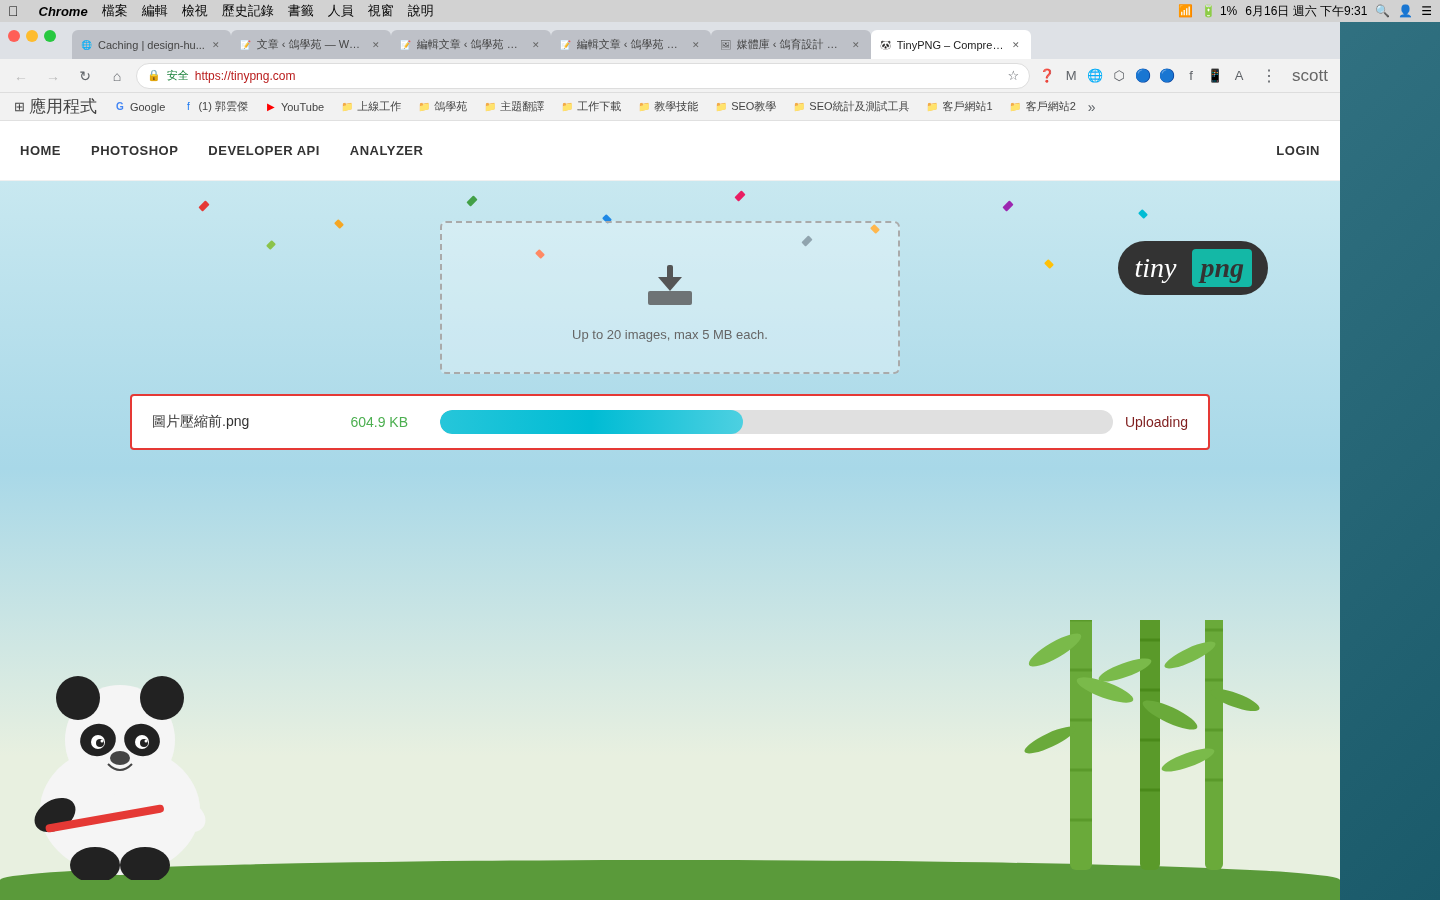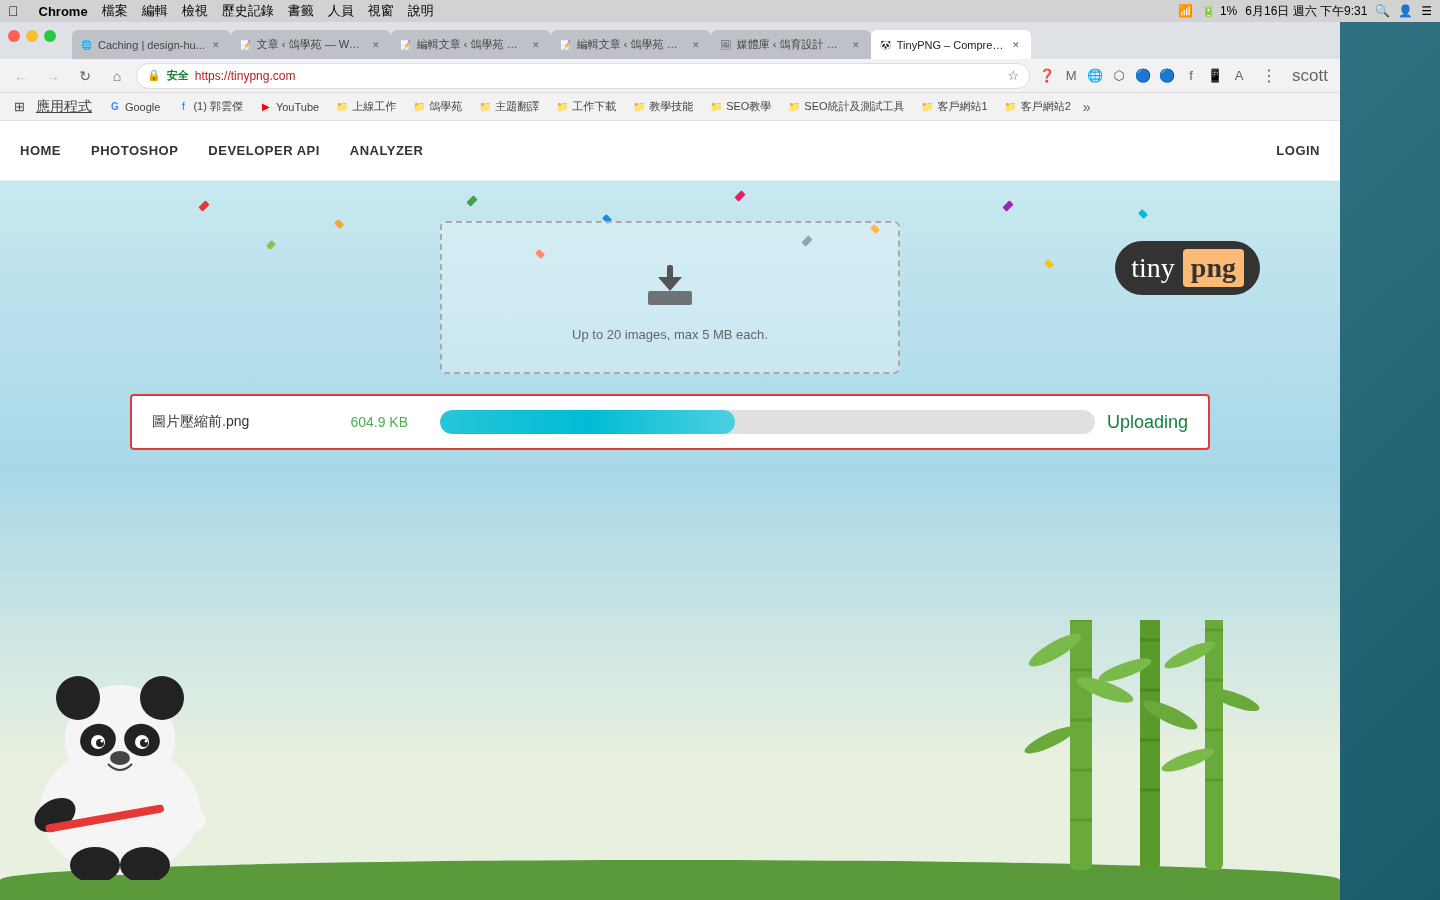--- a/index.html
+++ b/index.html
@@ -44,20 +44,21 @@
       align-items: center;
     }
     .menu-bar .menu-item {
       font-size: 13px;
       color: #000;
       cursor: default;
       white-space: nowrap;
     }
     .menu-bar .menu-item.bold {
       font-weight: 700;
+      font-style: italic;
     }
     .menu-bar .right-items {
       margin-left: auto;
       display: flex;
       align-items: center;
       gap: 8px;
       font-size: 12px;
     }
 
     
@@ -205,21 +206,21 @@
       background: #fff;
       border: 1px solid #ddd;
       border-radius: 13px;
       display: flex;
       align-items: center;
       padding: 0 10px;
       font-size: 13px;
       gap: 6px;
     }
     .address-bar .lock-icon { color: #5f6368; font-size: 11px; }
-    .address-bar .security-label { color: #188038; font-size: 11px; font-weight: 700; }
+    .address-bar .security-label { color: #188038; font-size: 11px; font-weight: 400; }
     .address-bar .url-text { color: #b91c1c; font-size: 12px; }
     .address-bar .spacer { flex: 1; }
     .address-bar .star { color: #5f6368; font-size: 13px; }
 
     .toolbar-extensions {
       display: flex;
       align-items: center;
       gap: 2px;
     }
     .ext-icon {
@@ -402,43 +403,44 @@
     }
     .drop-text-sub {
       font-size: 13px;
       color: #666;
       text-align: center;
     }
 
     
     .tinypng-logo {
       position: absolute;
-      right: 80px;
+      right: 72px;
       top: 60px;
       z-index: 2;
+      font-style: italic;
     }
     .tinypng-logo-inner {
       background: #333;
       border-radius: 30px;
       display: flex;
       align-items: center;
       padding: 8px 16px;
       gap: 0;
     }
     .logo-tiny {
       font-size: 28px;
       font-weight: 400;
       color: #fff;
       font-family: Georgia, serif;
     }
     .logo-png-box {
-      background: #fdba74;
+      background: #14b8a6;
       border-radius: 4px;
       padding: 3px 8px;
-      margin-left: 8px;
+      margin-left: 16px;
     }
     .logo-png {
       font-size: 28px;
       font-weight: 700;
       color: #333;
       font-family: Georgia, serif;
     }
 
     
     .upload-row {
@@ -496,22 +498,22 @@
       content: '';
       position: absolute;
       top: 0; left: -100%; width: 100%; height: 100%;
       background: linear-gradient(90deg, transparent, rgba(255,255,255,0.4), transparent);
       animation: shimmer 1.5s infinite;
     }
     @keyframes shimmer {
       to { left: 100%; }
     }
     .upload-status {
-      font-size: 18px;
-      color: #15803d;
+      font-size: 14px;
+      color: #7f1d1d;
       white-space: nowrap;
     }
 
     
     .tinypng-bottom {
       position: absolute;
       bottom: 0;
       left: 0;
       right: 0;
       height: 280px;
@@ -722,21 +724,21 @@
           <span class="ext-icon">A</span>
         </div>
 
         <div class="menu-icon">⋮</div>
         <div style="font-size:17px;color:#666;padding:0 4px;">scott</div>
       </div>
 
       <div class="bookmarks-bar">
         <div class="bm-apps">
           <span style="font-size:13px;">⊞</span>
-          <span style="font-size:14px;margin-left:9px;text-decoration:underline;">應用程式</span>
+          <span style="font-size:17px;margin-left:2px;">應用程式</span>
         </div>
         <div class="bookmark-item">
           <span class="bm-icon" style="color:#4285f4;font-weight:700;">G</span>
           <span>Google</span>
         </div>
         <div class="bookmark-item">
           <span class="bm-icon" style="color:#1877f2;">f</span>
           <span>(1) 郭雲傑</span>
         </div>
         <div class="bookmark-item">

